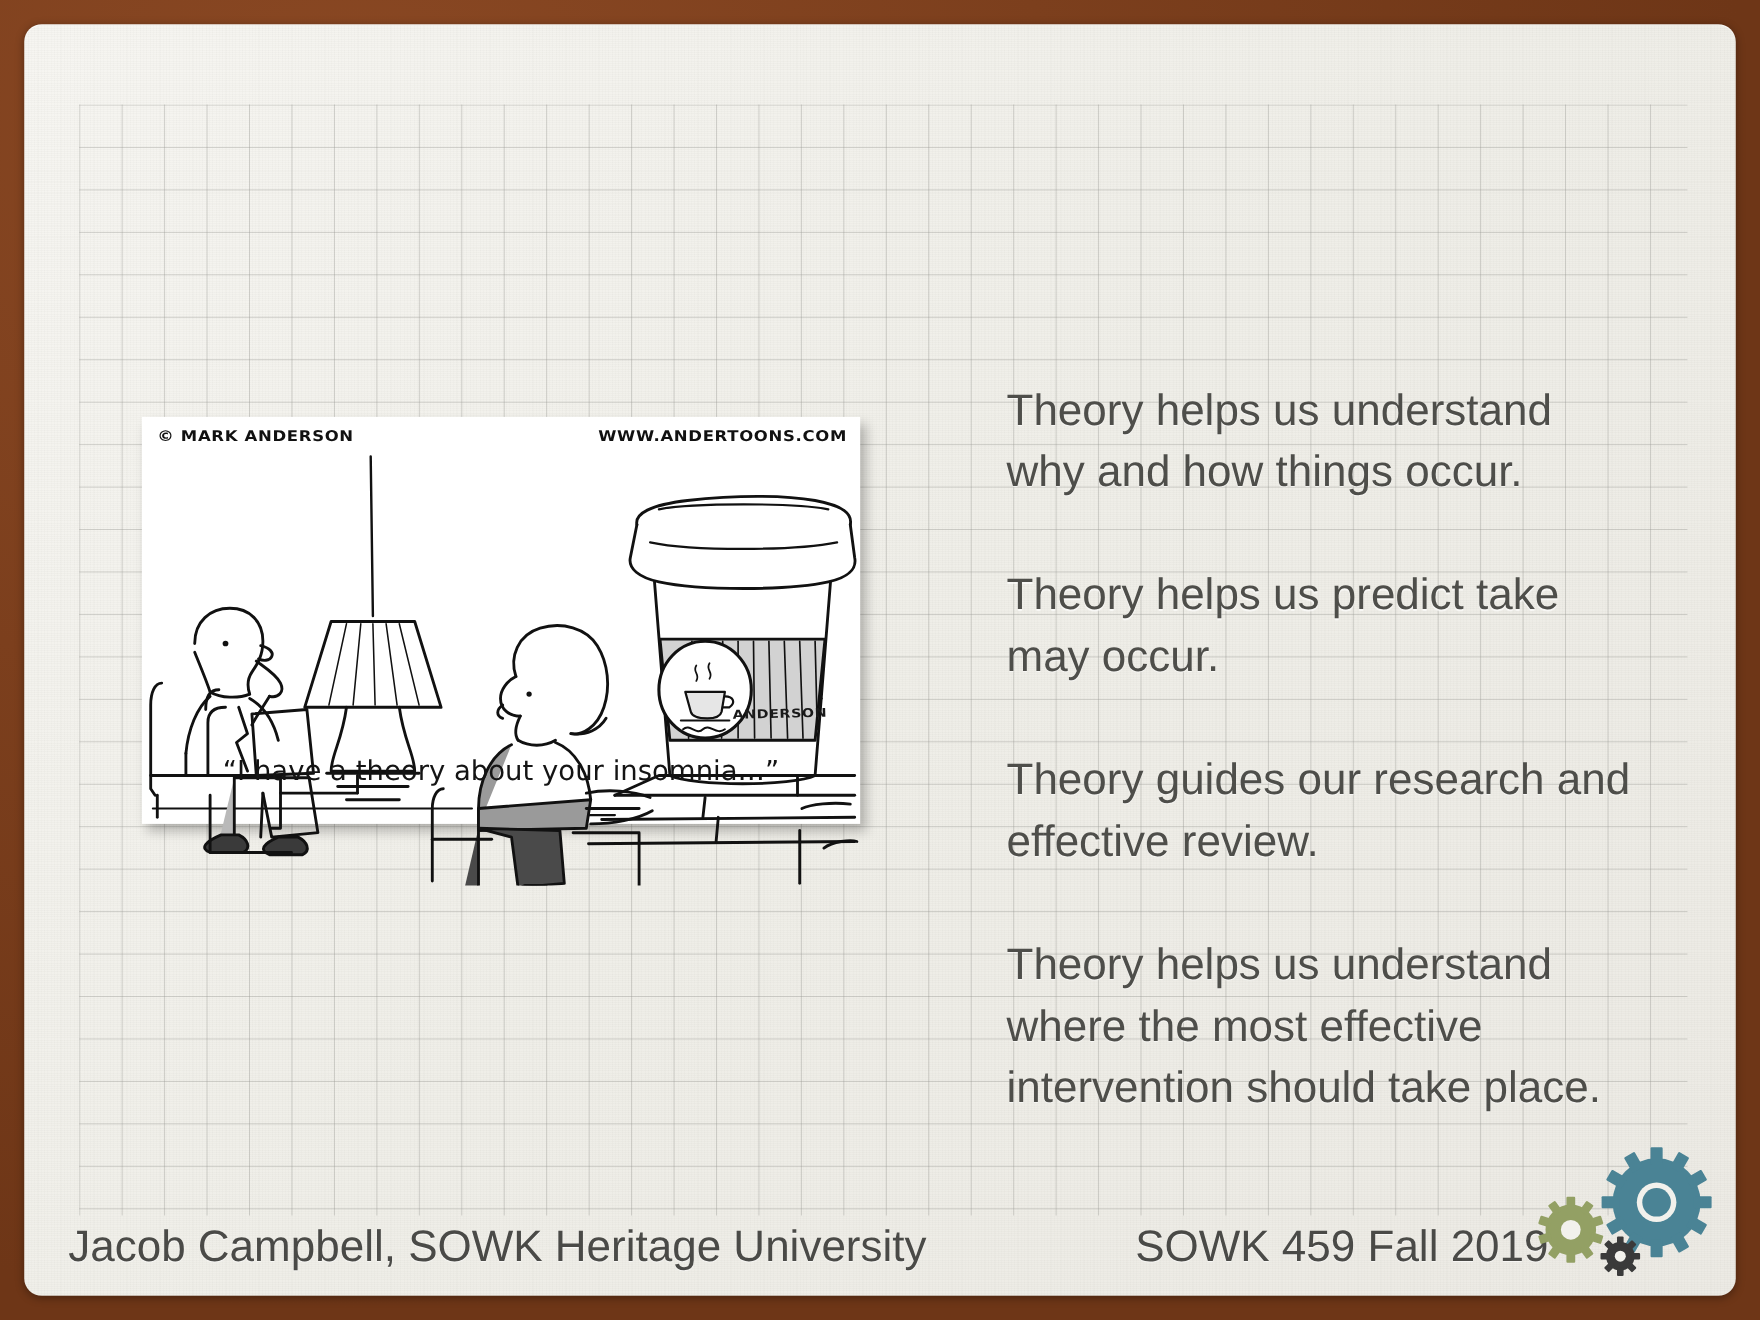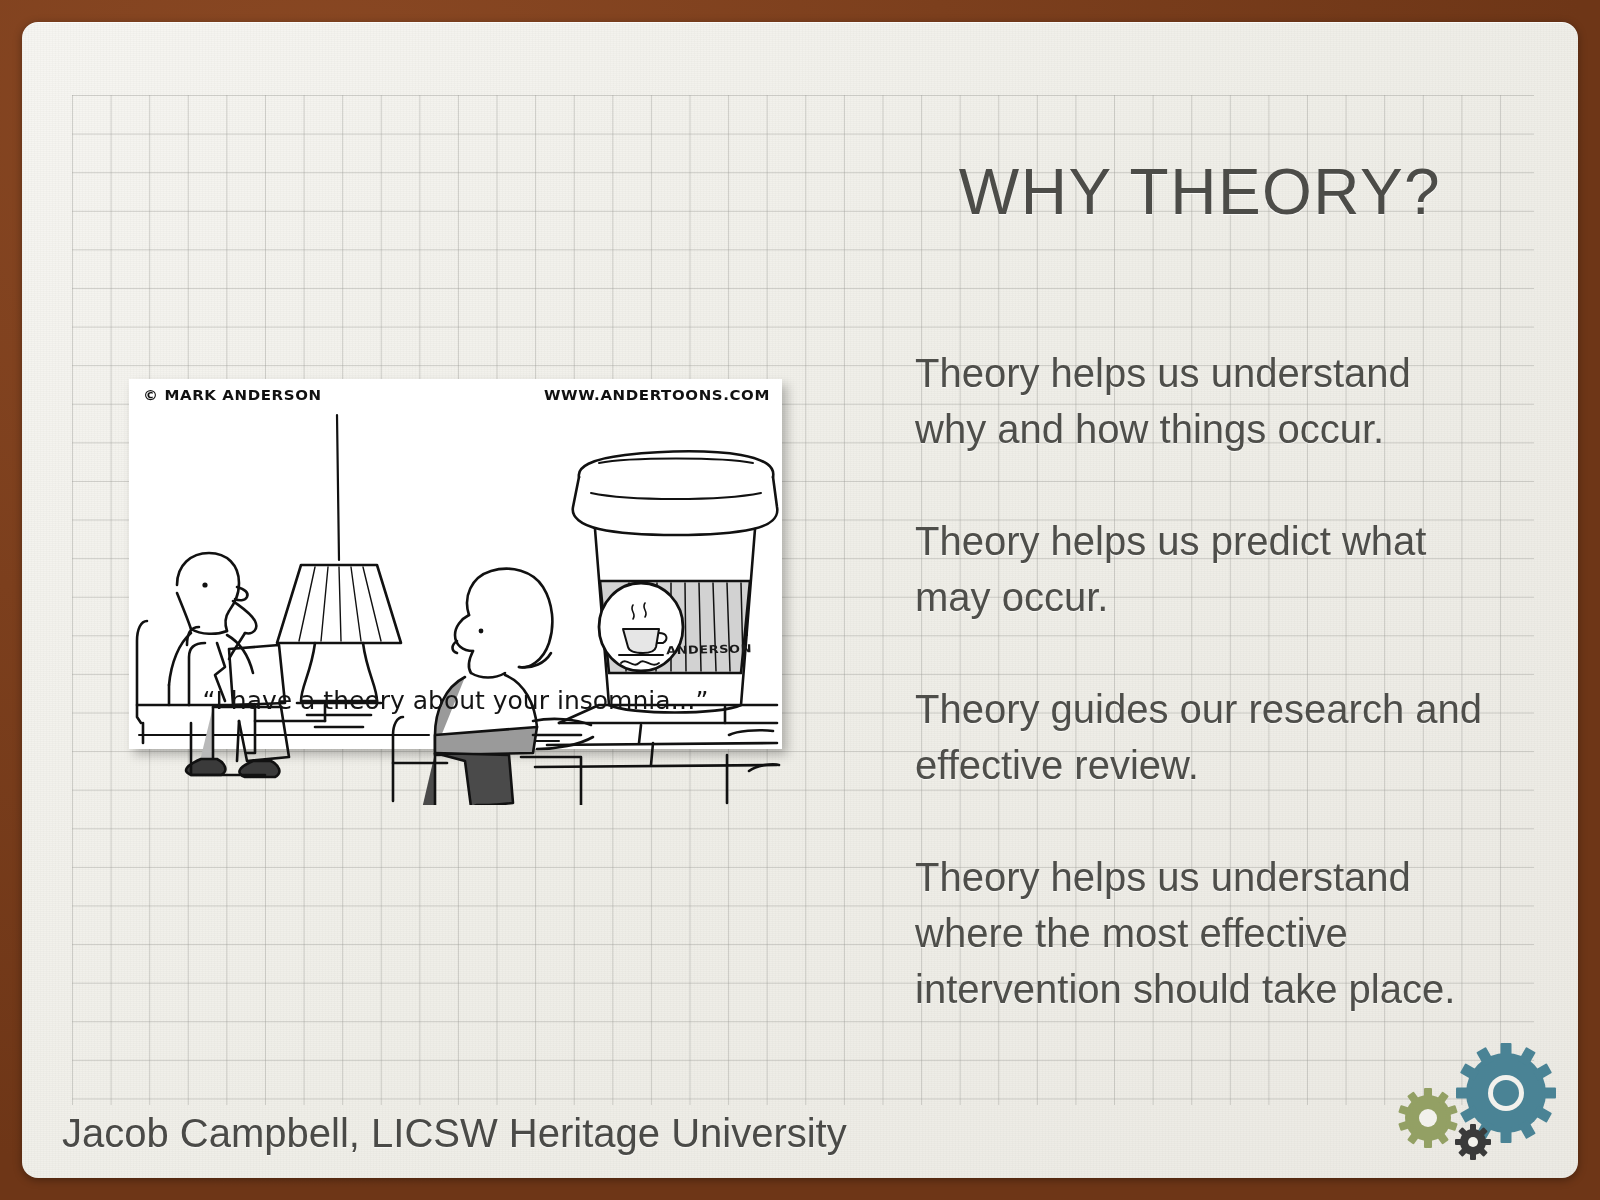--- a/index.html
+++ b/index.html
@@ -298,31 +298,31 @@
           <path d="M598 350 L598 398"></path>
           <path d="M620 366 C628 360 644 358 650 360"></path>
         </g>
       </svg>
 
       <div class="cartoon-sig">ANDERSON</div>
 
       <div class="cartoon-caption">“I have a theory about your insomnia…”</div>
     </div>
 
-    <div class="title">WHY THEORY?</div>
 
     <div class="body-block">
       <p class="para">Theory helps us understand why and how things occur.</p>
-      <p class="para">Theory helps us predict what may occur.</p>
+      <p class="para">Theory helps us predict take may occur.</p>
       <p class="para">Theory guides our research and effective review.</p>
       <p class="para">Theory helps us understand where the most effective intervention should take place.</p>
     </div>
 
-    <div class="footer-left">Jacob Campbell, LICSW Heritage University</div>
-
+    <div class="footer-left">Jacob Campbell, SOWK Heritage University</div>
+
+    <div class="footer-right">SOWK 459 Fall 2019</div>
 
     <div class="gears">
       <svg viewBox="0 0 200 150" width="200" height="150">
         <defs>
           <g id="gear-teeth-12"></g>
         </defs>
 
         <g transform="translate(140,71)">
           <g fill="#4a8395">
             <circle r="40"></circle>

